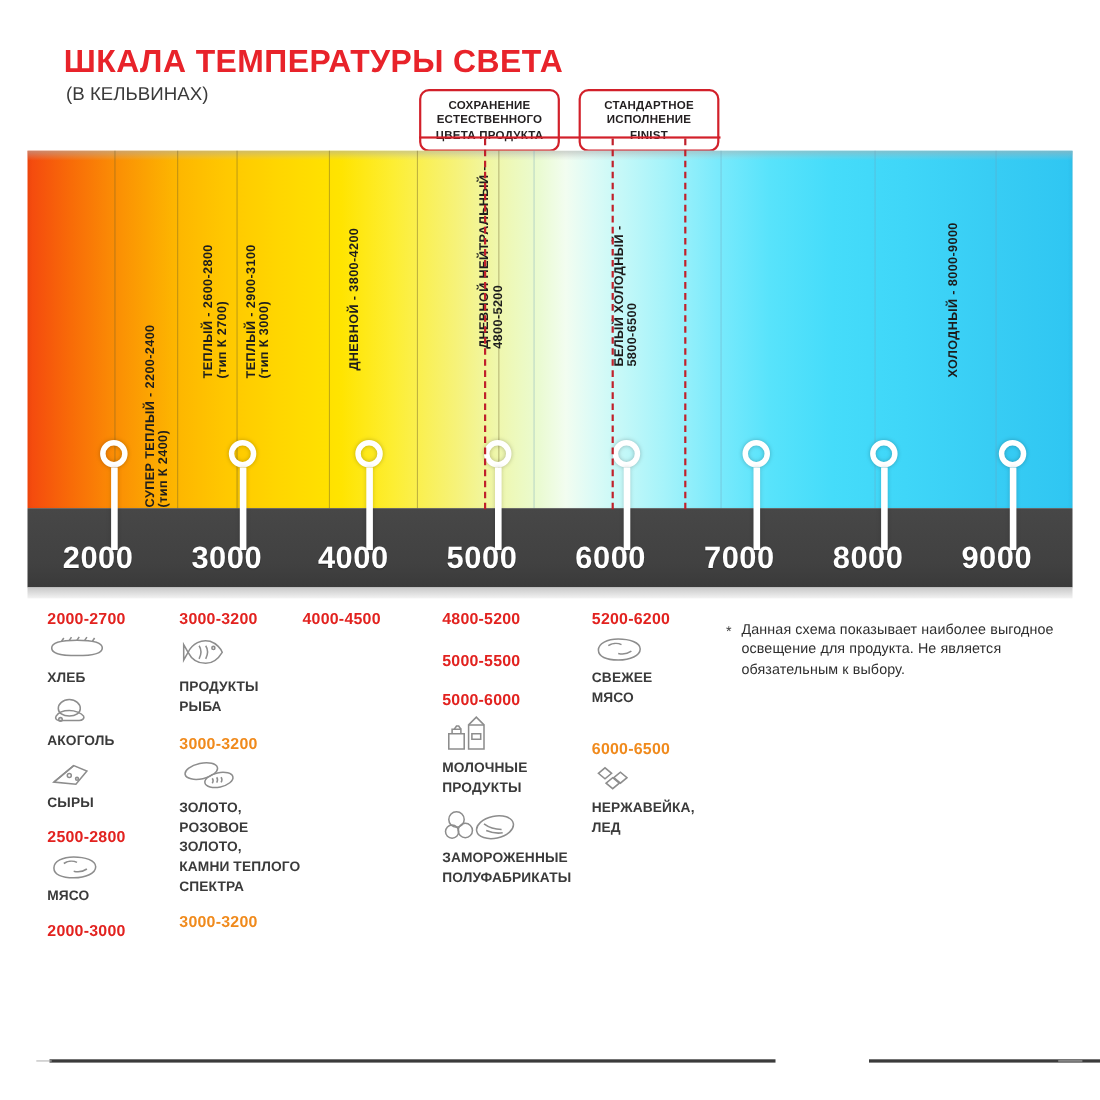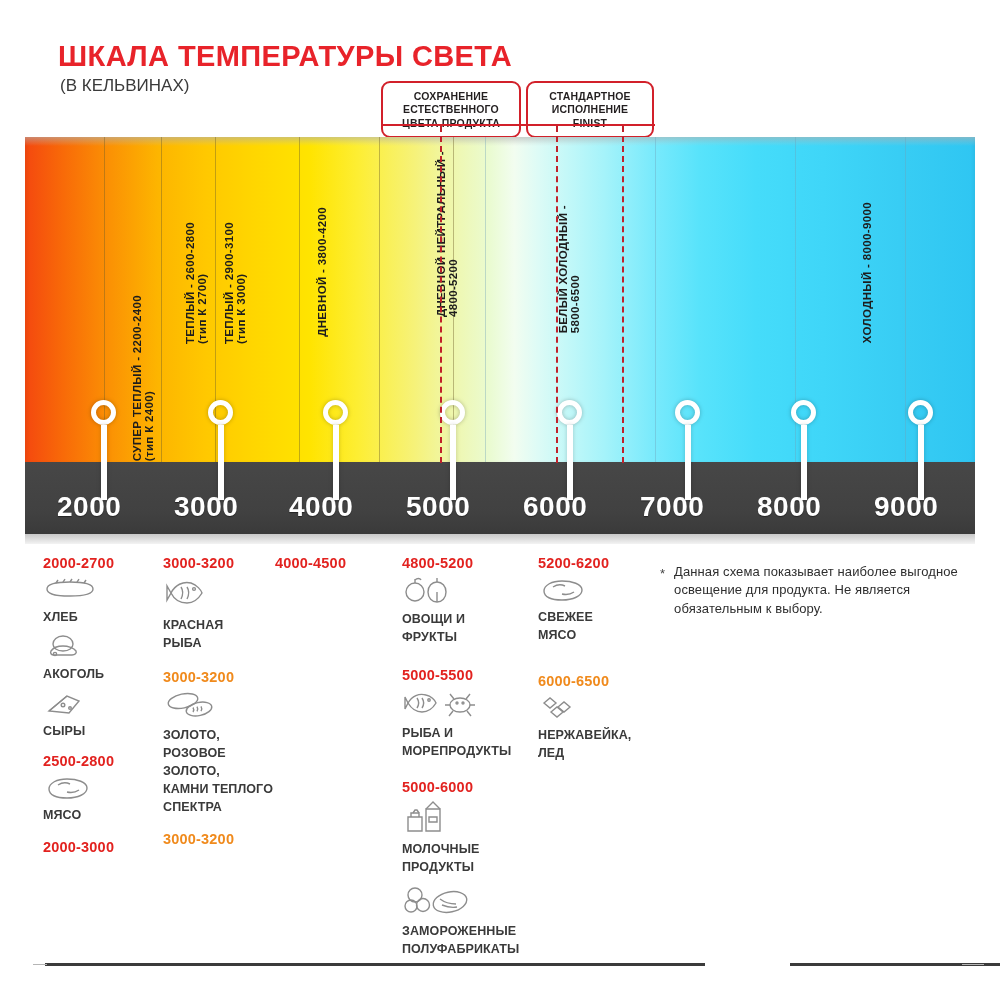--- a/index.html
+++ b/index.html
@@ -31,21 +31,21 @@
     border-radius:9px;
     background:#ffffff;
     text-align:center;
     padding:7px 6px 6px;
     font-size:10.5px;
     font-weight:bold;
     line-height:1.28;
     color:#231f20;
     letter-spacing:.2px;
   }
-  #callout-0{ left:381px; top:81px; width:140px; }
+  #callout-0{ left:381px; top:81px; width:128px; }
   #callout-1{ left:526px; top:81px; width:128px; }
   .callout div{ white-space:nowrap; }
 
   
   .dash-line{
     position:absolute;
     width:0; border-left:2px dashed #c0212b;
     z-index:6;
   }
 
@@ -355,21 +355,21 @@
         <span class="ico" style="height:38px;">
           <svg width="46" height="36" viewBox="0 0 46 36">
               <g fill="none" stroke="#8d8d8d" stroke-width="1.4">
                 <path d="M8 18c4-8 12-12 20-10 6 2 10 7 11 10-3 5-8 10-15 10-7 0-13-4-16-10z"></path>
                 <path d="M8 18l-4-7v14z"></path>
                 <circle cx="31" cy="14" r="1.4"></circle>
                 <path d="M18 12c2 3 2 8 0 12M24 12c2 3 2 8 0 12"></path>
               </g>
             </svg>
         </span>
-        <span class="lab" style="white-space:pre-line;">КРАСНАЯ
+        <span class="lab" style="white-space:pre-line;">ПРОДУКТЫ
 РЫБА</span>
       </div>
     </div>
 
     <div class="grp" style="margin-top:18px;">
       <div class="grp-head orange">3000-3200</div>
       <div class="item">
         <span class="ico" style="height:34px;">
           <svg width="58" height="32" viewBox="0 0 58 32">
               <g fill="none" stroke="#8d8d8d" stroke-width="1.4">
@@ -393,56 +393,24 @@
 
   <div class="col" id="col-2">
     <div class="grp">
       <div class="grp-head red">4000-4500</div>
     </div>
   </div>
 
   <div class="col" id="col-3">
     <div class="grp">
       <div class="grp-head red">4800-5200</div>
-      <div class="item">
-        <span class="ico" style="height:32px;">
-          <svg width="52" height="30" viewBox="0 0 52 30">
-              <g fill="none" stroke="#8d8d8d" stroke-width="1.4">
-                <circle cx="13" cy="17" r="9"></circle>
-                <path d="M13 8V4M13 5c2-2 5-2 6 0"></path>
-                <path d="M26 17c0-6 4-10 9-10s9 4 9 10-4 10-9 10-9-4-9-10z"></path>
-                <path d="M35 7V3M35 17v10"></path>
-              </g>
-            </svg>
-        </span>
-        <span class="lab" style="white-space:pre-line;">ОВОЩИ И
-ФРУКТЫ</span>
-      </div>
     </div>
 
     <div class="grp" style="margin-top:22px;">
       <div class="grp-head red">5000-5500</div>
-      <div class="item">
-        <span class="ico" style="height:34px;">
-          <svg width="78" height="32" viewBox="0 0 78 32">
-              <g fill="none" stroke="#8d8d8d" stroke-width="1.4">
-                <path d="M6 16c4-7 11-10 18-8 5 1 9 5 10 8-3 5-8 9-14 9-6 0-11-4-14-9z"></path>
-                <path d="M6 16l-3-6v12z"></path>
-                <circle cx="27" cy="13" r="1.2"></circle>
-                <path d="M15 11c2 3 2 7 0 10M20 11c2 3 2 7 0 10"></path>
-                <ellipse cx="58" cy="18" rx="10" ry="7"></ellipse>
-                <path d="M52 12l-4-5M64 12l4-5M48 18h-5M73 18h-5M51 24l-4 5M65 24l4 5"></path>
-                <circle cx="55" cy="16" r="1"></circle>
-                <circle cx="61" cy="16" r="1"></circle>
-              </g>
-            </svg>
-        </span>
-        <span class="lab" style="white-space:pre-line;">РЫБА И
-МОРЕПРОДУКТЫ</span>
-      </div>
     </div>
 
     <div class="grp" style="margin-top:20px;">
       <div class="grp-head red">5000-6000</div>
       <div class="item">
         <span class="ico" style="height:38px;">
           <svg width="56" height="36" viewBox="0 0 56 36">
               <g fill="none" stroke="#8d8d8d" stroke-width="1.4">
                 <path d="M6 18h14v14H6z"></path>
                 <path d="M9 18v-4h8v4"></path>

